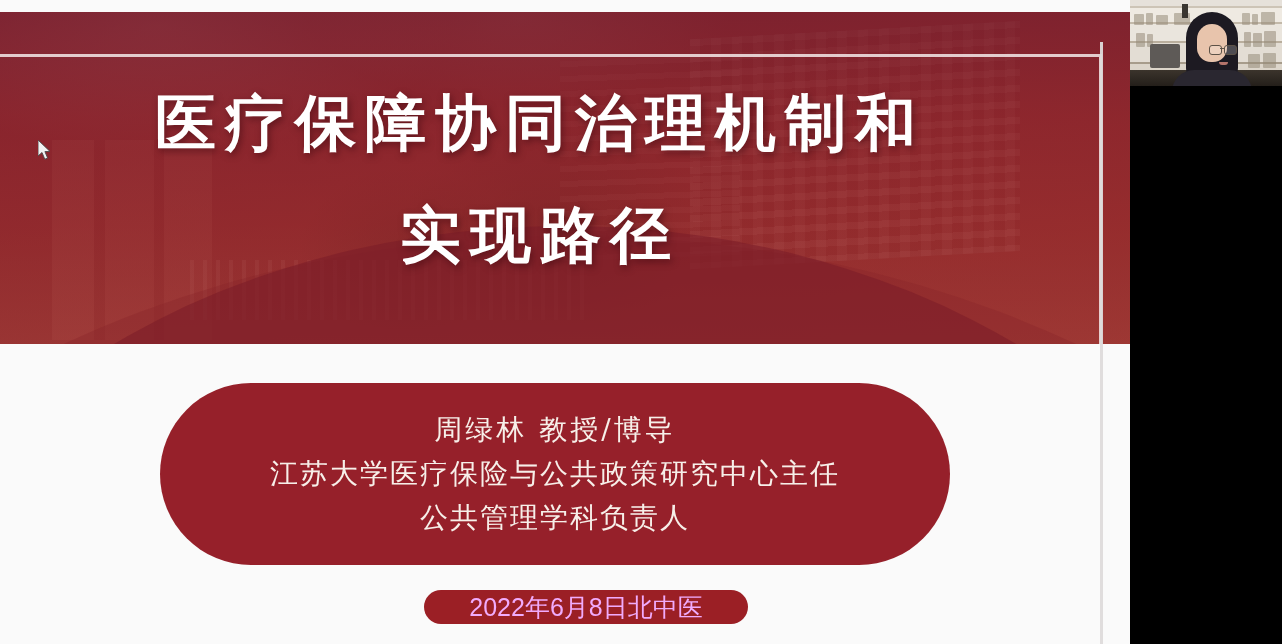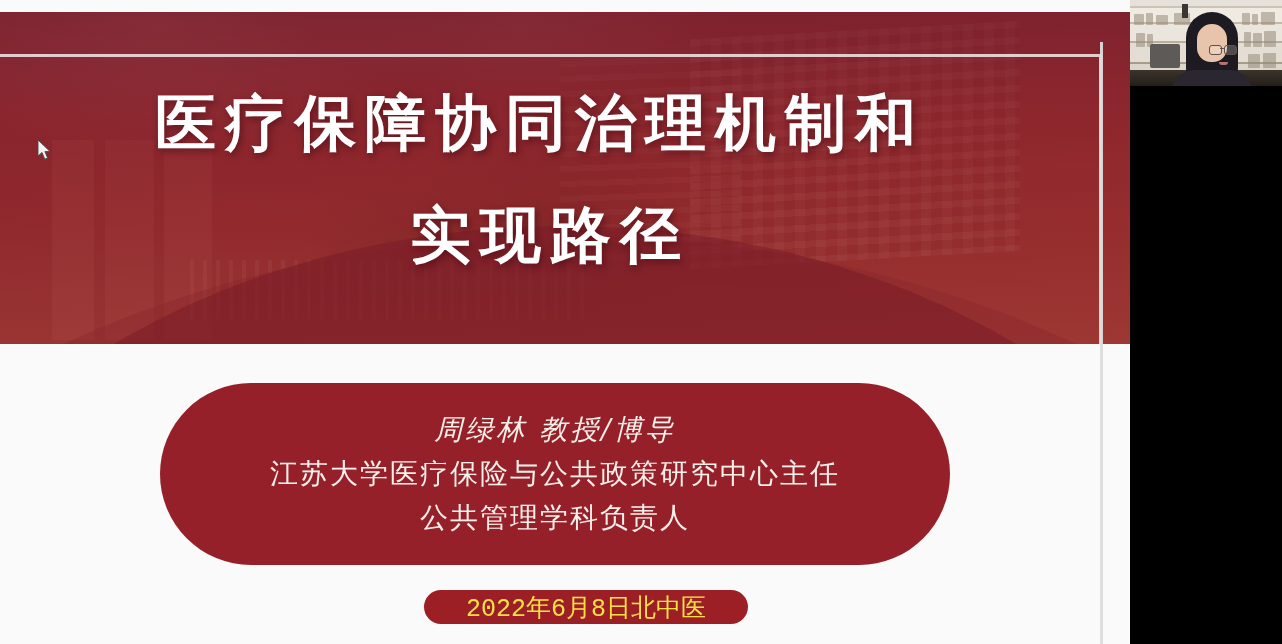--- a/index.html
+++ b/index.html
@@ -166,21 +166,21 @@
     color: #ffffff;
     font-family: "DejaVu Sans", "Liberation Sans", sans-serif;
     font-weight: 700;
     font-size: 61px;
     letter-spacing: 9px;
     line-height: 1;
     text-shadow: 2px 3px 7px rgba(60,8,14,0.55);
     white-space: nowrap;
   }
   #title-line1 { position: absolute; left: 0; top: 80px; width: 1080px; }
-  #title-line2 { position: absolute; left: 0; top: 192px; width: 1080px; margin-left: 10px; }
+  #title-line2 { position: absolute; left: 0; top: 192px; width: 1080px; }
 
   
   #lower {
     position: absolute;
     left: 0;
     top: 344px;
     width: 1130px;
     height: 300px;
     background: #fafafa;
   }
@@ -200,37 +200,37 @@
     gap: 4px;
   }
   .presenter-line {
     color: #f7efe9;
     font-family: "DejaVu Serif", "Liberation Serif", serif;
     font-size: 28px;
     letter-spacing: 2px;
     line-height: 1.42;
     white-space: nowrap;
   }
-  .presenter-line.name { letter-spacing: 3px; font-style: italic; }
+  .presenter-line.name { letter-spacing: 3px; }
 
   #date-badge {
     position: absolute;
     left: 424px;
     top: 246px;
     width: 324px;
     height: 34px;
     background: #9b1f25;
     border-radius: 17px;
     display: flex;
     align-items: center;
     justify-content: center;
   }
   #date-badge-label {
-    color: #fde047;
-    font-family: Liberation Mono, monospace;
+    color: #f0abfc;
+    font-family: Liberation Sans, sans-serif;
     font-size: 25px;
     letter-spacing: 0px;
     white-space: nowrap;
   }
 
   
   #slide-edge-line {
     position: absolute;
     left: 1100px;
     top: 42px;

